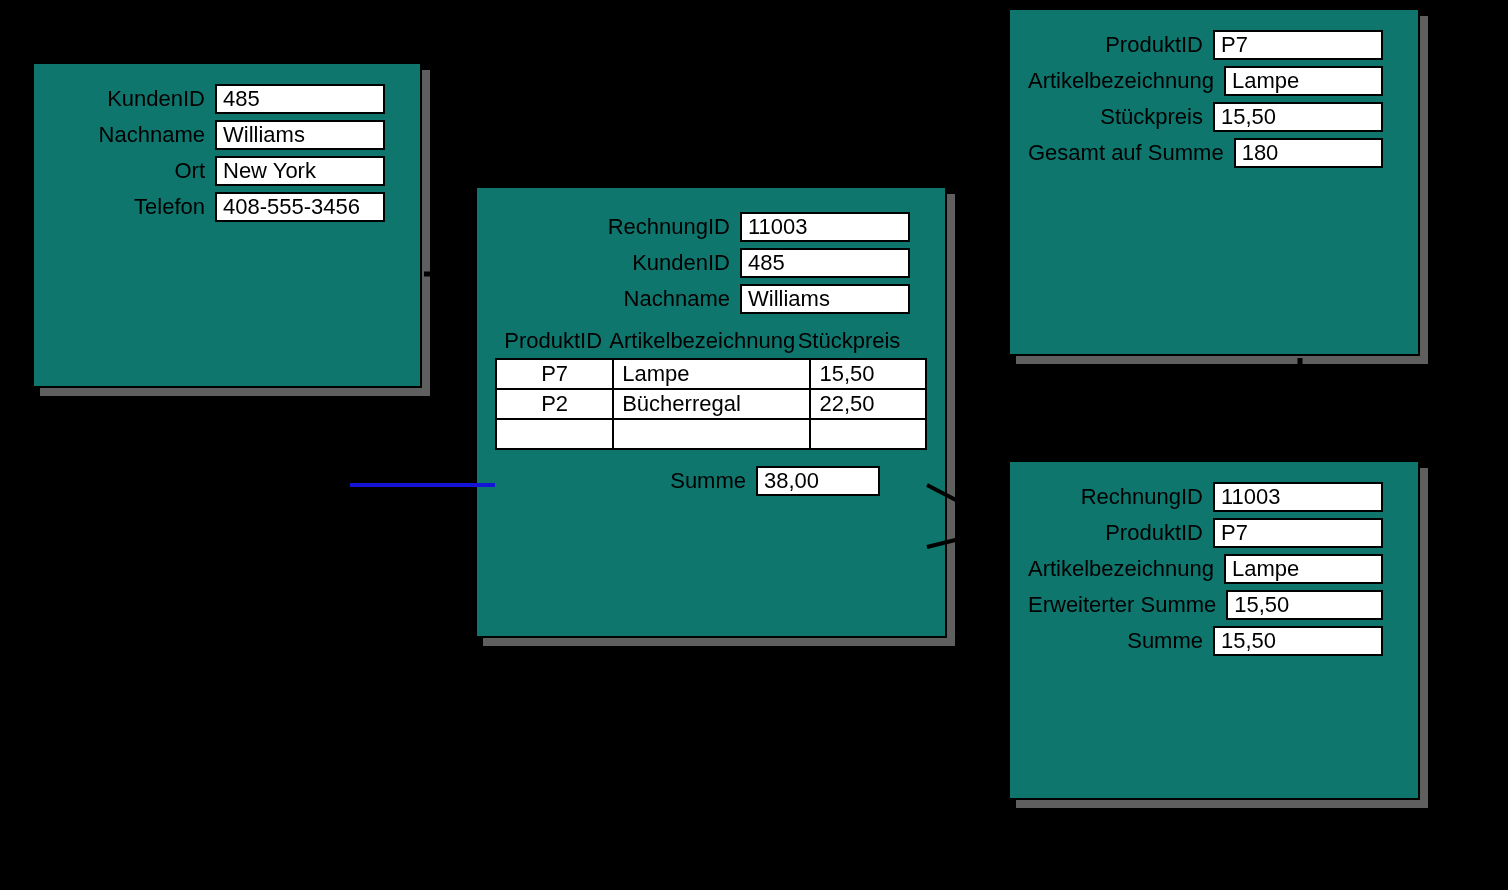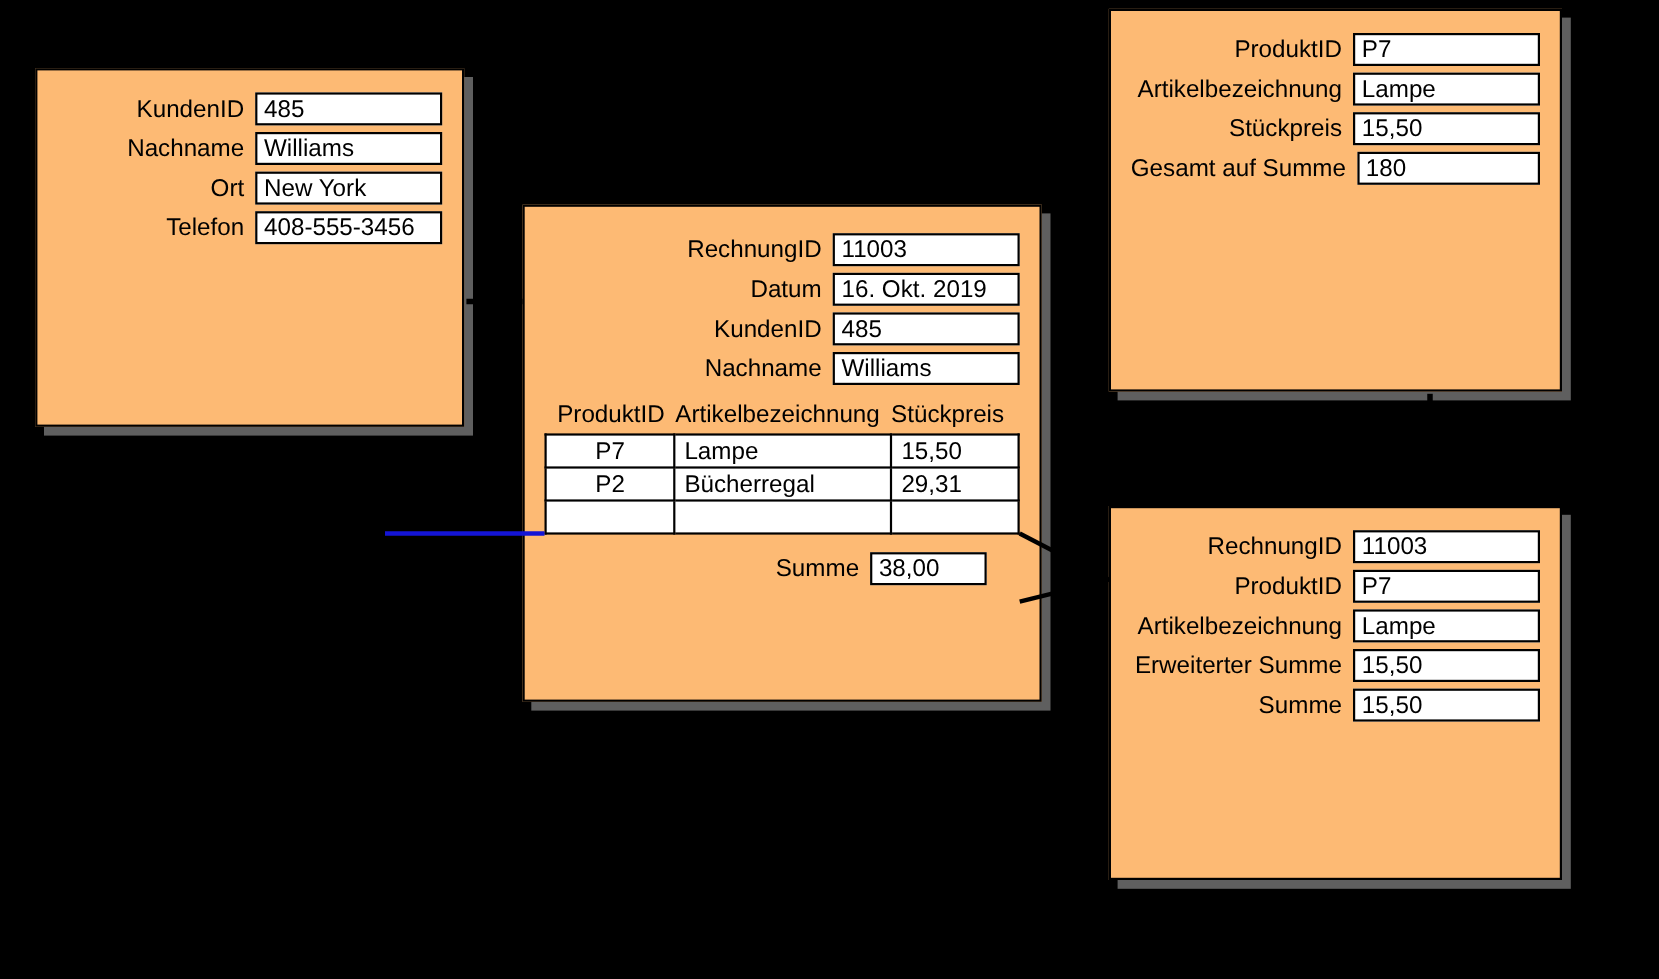--- a/index.html
+++ b/index.html
@@ -9,24 +9,24 @@
     height: 890px;
     background: #000;
     font-family: Arial, Helvetica, sans-serif;
     font-size: 22px;
     color: #000;
     position: relative;
     overflow: hidden;
   }
   .card {
     position: absolute;
-    background: #fdba74;
+    background: #0f766e;
     border: 2px solid #000;
     box-shadow: 8px 8px 0 #5f5f5f;
-    padding: 14px 18px 18px 18px;
+    padding: 14px 35px 18px 18px;
   }
   .row {
     display: flex;
     align-items: center;
     justify-content: flex-end;
     margin: 6px 0;
     gap: 10px;
   }
   .row .lbl {
     text-align: right;
@@ -106,24 +106,20 @@
   <div class="row">
     <span class="lbl">Telefon</span>
     <span class="fld">408-555-3456</span>
   </div>
 </div>
 
 <div class="card" id="card-invoices">
   <div class="row">
     <span class="lbl">RechnungID</span>
     <span class="fld">11003</span>
-  </div>
-  <div class="row">
-    <span class="lbl">Datum</span>
-    <span class="fld">16. Okt. 2019</span>
   </div>
   <div class="row">
     <span class="lbl">KundenID</span>
     <span class="fld">485</span>
   </div>
   <div class="row">
     <span class="lbl">Nachname</span>
     <span class="fld">Williams</span>
   </div>
 
@@ -136,34 +132,34 @@
     <table class="portal">
       <tbody>
           <tr>
         <td class="c1">P7</td>
         <td class="c2">Lampe</td>
         <td class="c3">15,50</td>
       </tr>
       <tr>
         <td class="c1">P2</td>
         <td class="c2">Bücherregal</td>
-        <td class="c3">29,31</td>
+        <td class="c3">22,50</td>
       </tr>
       <tr>
         <td class="c1"></td>
         <td class="c2"></td>
         <td class="c3"></td>
       </tr>
     </tbody>
       </table>
   </div>
 
   <div class="row" style="margin-top:16px; justify-content:flex-end; padding-right:30px;">
     <span class="lbl">Summe</span>
-    <span class="fld" style="width:106px">38,00</span>
+    <span class="fld" style="width:124px">38,00</span>
   </div>
 </div>
 
 <div class="card" id="card-products">
   <div class="row">
     <span class="lbl">ProduktID</span>
     <span class="fld">P7</span>
   </div>
   <div class="row">
     <span class="lbl">Artikelbezeichnung</span>

